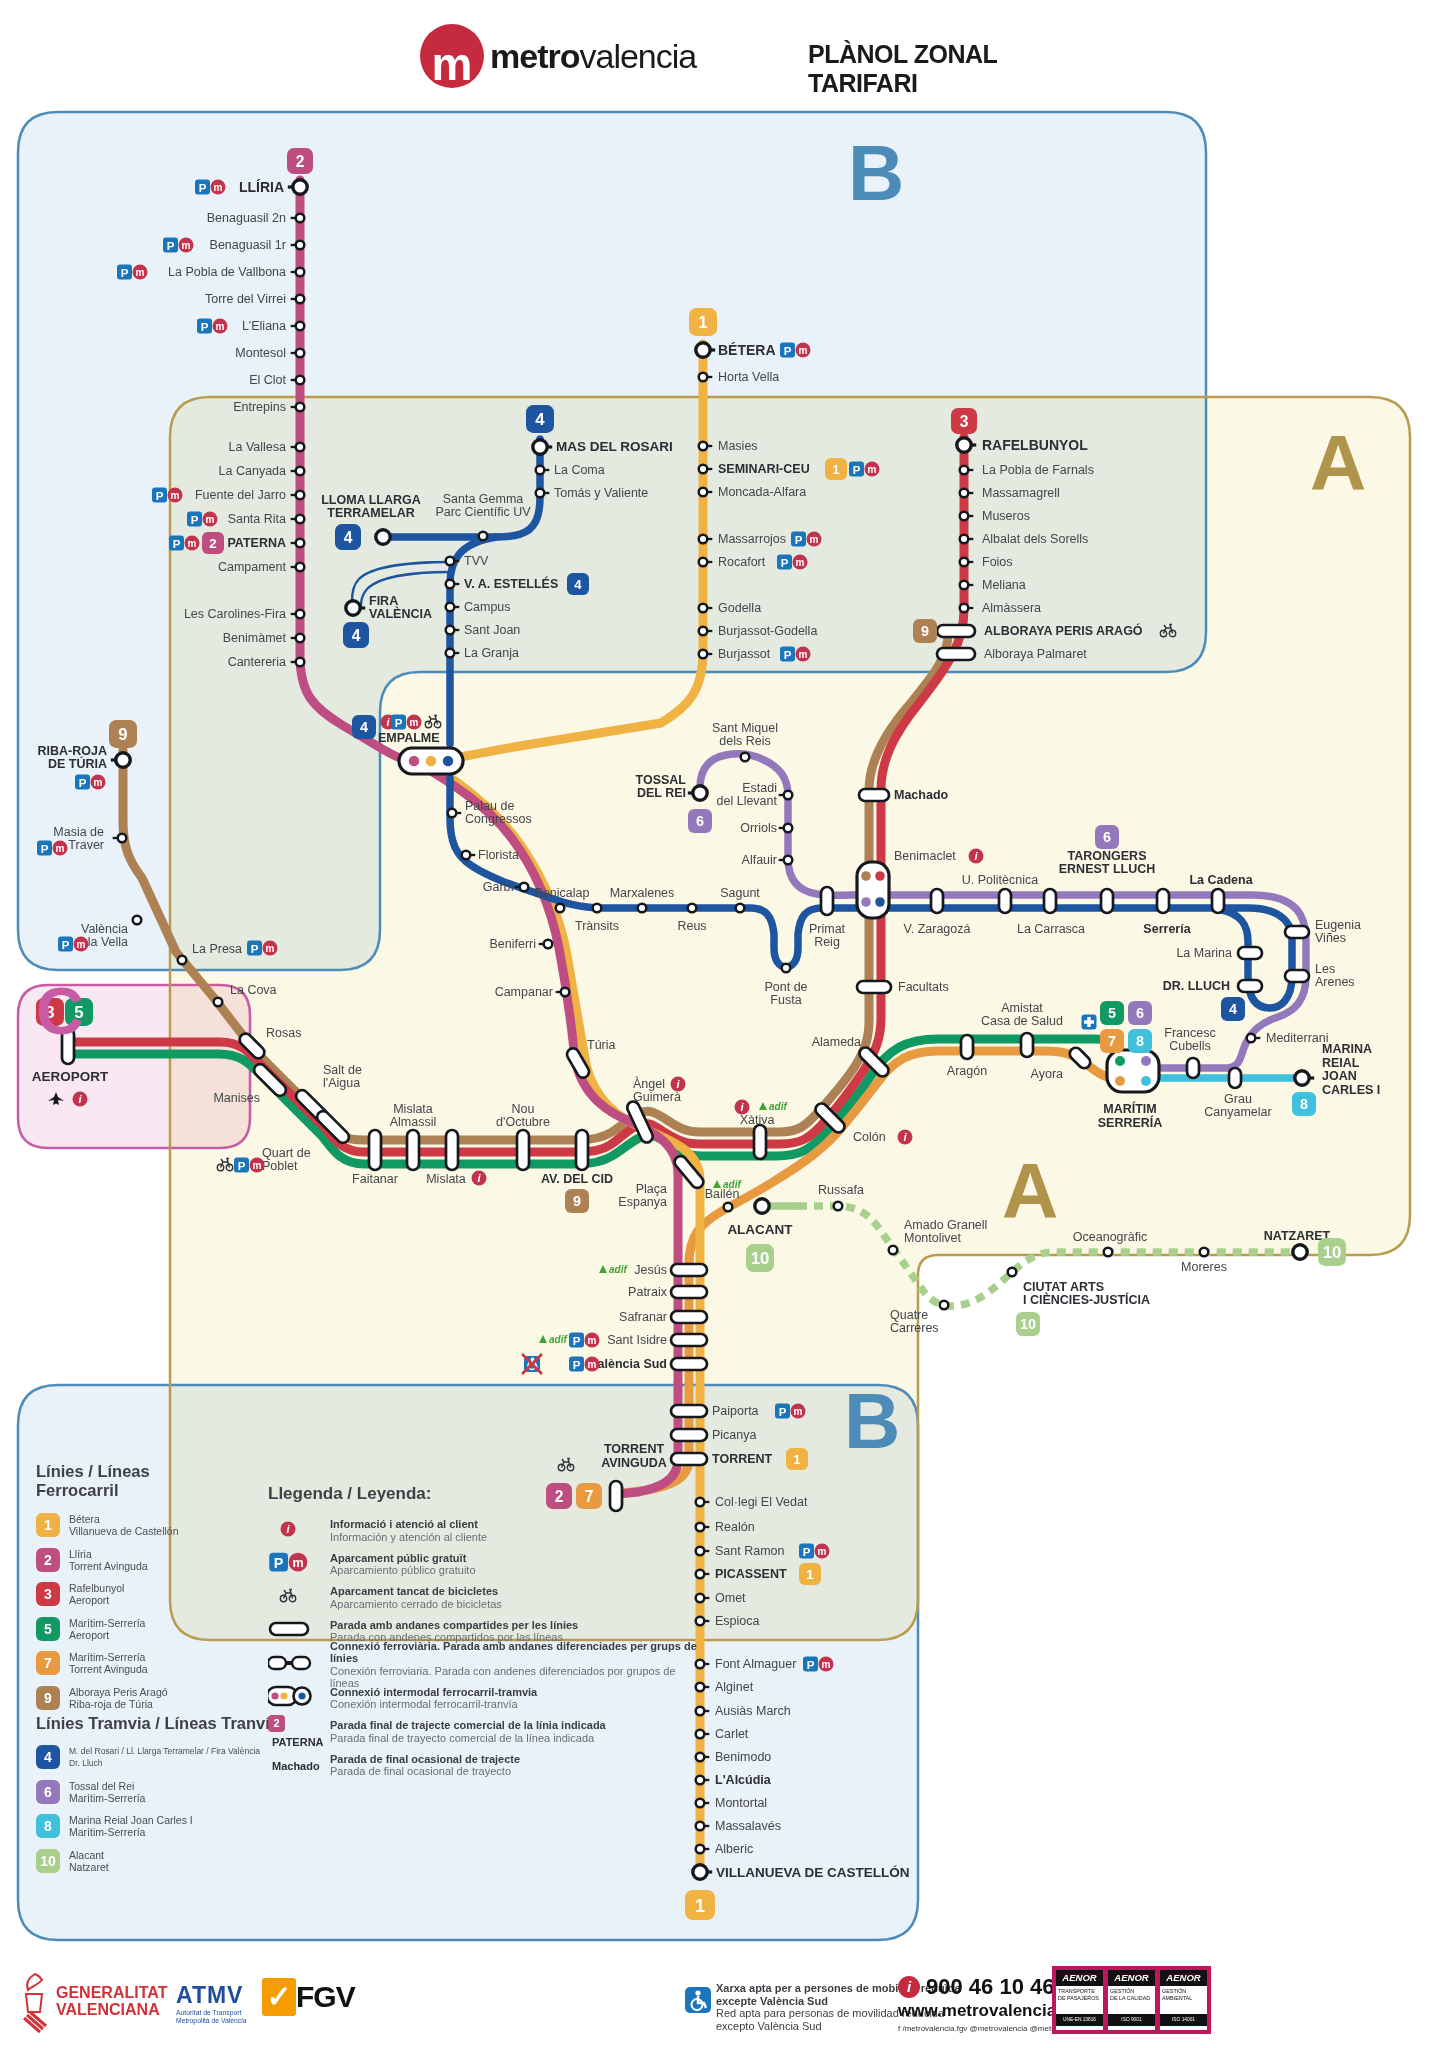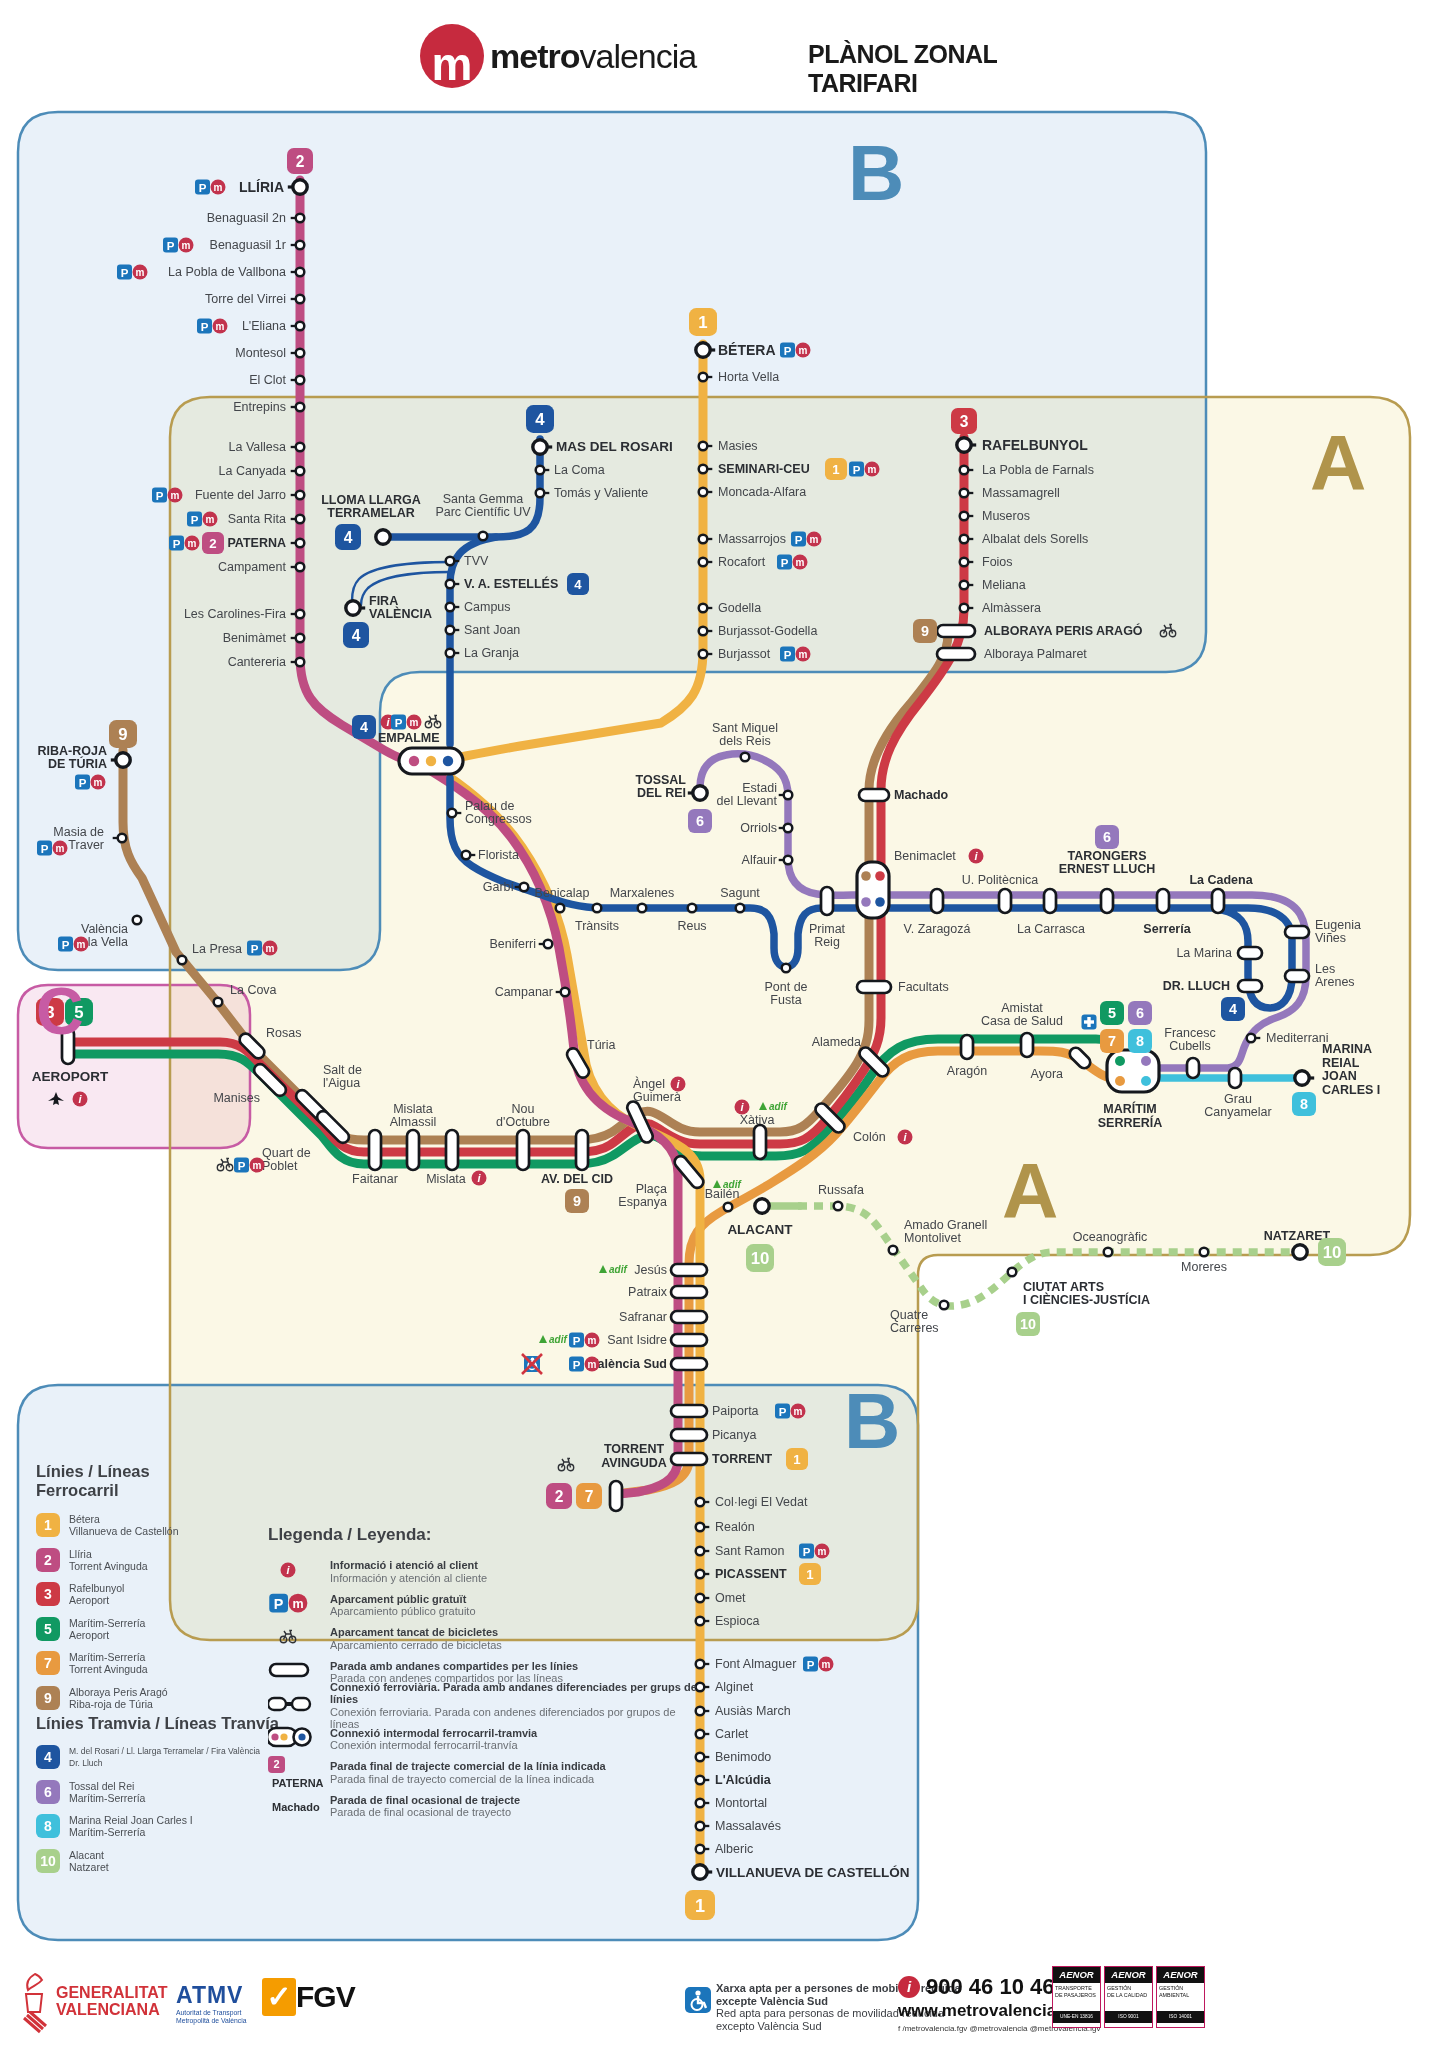--- a/index.html
+++ b/index.html
@@ -31,21 +31,21 @@
   #legend-rail{position:absolute;left:36px;top:1462px;width:330px;color:#3E4146;}
   #legend-rail .t{font-size:16.5px;font-weight:700;line-height:19px;}
   .lrow{display:flex;align-items:center;height:34.5px;}
   .lbadge{flex:0 0 24px;height:24px;border-radius:6px;color:#fff;font-weight:700;
      font-size:14px;text-align:center;line-height:24px;margin-right:9px;}
   .ltxt{font-size:10.5px;line-height:12px;color:#4A4E53;}
   .ltxt.small{font-size:8.5px;}
   #legend-tram-title{position:absolute;left:36px;top:1714px;font-size:16.5px;font-weight:700;color:#3E4146;}
   #legend-tram{position:absolute;left:36px;top:1740px;width:340px;}
   #legend-sym{position:absolute;left:268px;top:1484px;width:430px;}
-  #legend-sym .t{font-size:17px;font-weight:700;color:#3E4146;margin-bottom:10px;margin-top:41px;}
+  #legend-sym .t{font-size:17px;font-weight:700;color:#3E4146;margin-bottom:10px;}
   .srow{display:flex;align-items:center;height:33.5px;}
   .sicon{flex:0 0 62px;display:flex;align-items:center;justify-content:flex-start;}
   .stxt{font-size:11px;line-height:12.5px;}
   .stxt .s1{font-weight:700;color:#3A3D42;}
   .stxt .s2{color:#6A6E73;}
   .sterm{font-size:11px;font-weight:700;color:#2B2E33;margin-left:4px;}
   .sbadge{display:inline-block;width:17px;height:17px;border-radius:4px;color:#fff;
      font-weight:700;font-size:11px;text-align:center;line-height:17px;}
   
   #footer{position:absolute;left:0;top:1950px;width:1429px;height:98px;}
@@ -59,21 +59,21 @@
   #fgv .f{font-size:30px;font-weight:700;color:#111;margin-left:0;letter-spacing:-1px;}
   #access{left:716px;top:32px;font-size:11px;line-height:12.5px;color:#3A3D42;}
   #access .b{font-weight:700;}
   #phone{left:898px;top:24px;}
   #phone .row{display:flex;align-items:center;}
   #phone .ic{width:22px;height:22px;border-radius:50%;background:#C62A3E;color:#fff;
      font-weight:700;font-size:15px;text-align:center;line-height:22px;font-style:italic;margin-right:6px;}
   #phone .num{font-size:22px;font-weight:700;color:#111;}
   #phone .web{font-size:17px;font-weight:700;color:#111;margin-top:1px;}
   #phone .soc{font-size:8px;color:#333;margin-top:3px;}
-  .aenor{position:absolute;width:47px;height:60px;border:1px solid #be185d;top:16px;background:#fff;}
+  .aenor{position:absolute;width:47px;height:60px;border:4px solid #be185d;top:16px;background:#fff;}
   .aenor .h{background:#111;color:#fff;font-weight:700;font-style:italic;font-size:9.5px;
      text-align:center;height:16px;line-height:16px;}
   .aenor .m{font-size:5.4px;color:#111;padding:2px 2px;line-height:6.5px;height:24px;}
   .aenor .c{background:#111;color:#fff;font-size:4.8px;text-align:center;height:12px;line-height:12px;}
   #wcfoot{left:684px;top:36px;}
 </style>
 </head>
 <body>
 
 <div id="page">

